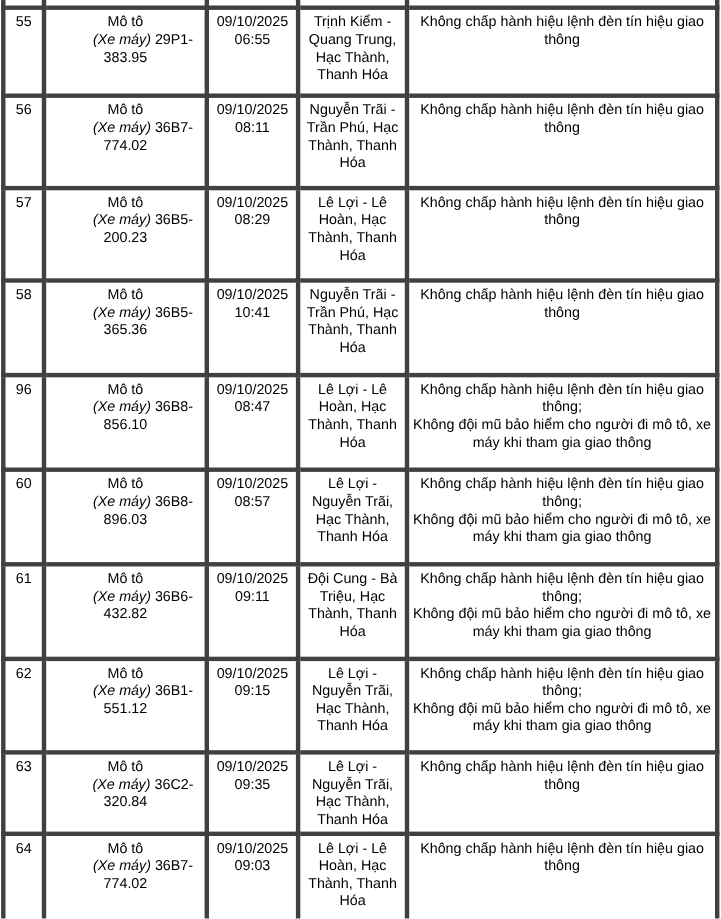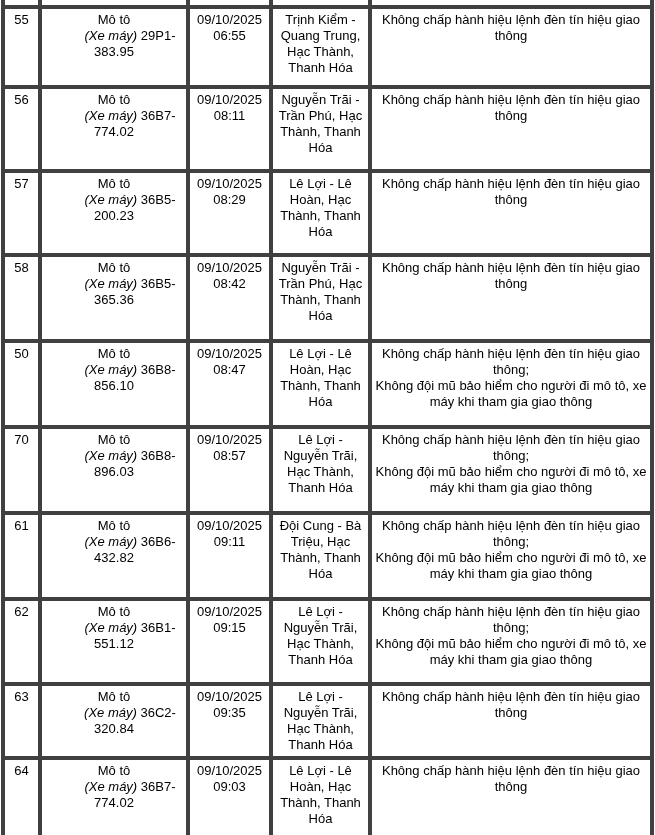--- a/index.html
+++ b/index.html
@@ -112,48 +112,48 @@
       <tr style="height: 86px;">
     <td class="c-index">
       <span class="f-index">58</span>
     </td>
     <td class="c-vehicle">
       <div class="f-type">Mô tô</div>
       <div><i class="f-kind">(Xe máy)</i><span class="f-plate"> 36B5-365.36</span></div>
     </td>
     <td class="c-datetime">
       <div class="f-date">09/10/2025</div>
-      <div class="f-time">08:42</div>
+      <div class="f-time">10:41</div>
     </td>
     <td class="c-location f-location">Nguyễn Trãi - Trần Phú, Hạc Thành, Thanh Hóa</td>
     <td class="c-violation f-violations">
           <div class="violation-line">Không chấp hành hiệu lệnh đèn tín hiệu giao thông</div>
         </td>
   </tr>
       <tr style="height: 86px;">
     <td class="c-index">
-      <span class="f-index">50</span>
+      <span class="f-index">96</span>
     </td>
     <td class="c-vehicle">
       <div class="f-type">Mô tô</div>
       <div><i class="f-kind">(Xe máy)</i><span class="f-plate"> 36B8-856.10</span></div>
     </td>
     <td class="c-datetime">
       <div class="f-date">09/10/2025</div>
       <div class="f-time">08:47</div>
     </td>
     <td class="c-location f-location">Lê Lợi - Lê Hoàn, Hạc Thành, Thanh Hóa</td>
     <td class="c-violation f-violations">
           <div class="violation-line">Không chấp hành hiệu lệnh đèn tín hiệu giao thông;</div>
           <div class="violation-line">Không đội mũ bảo hiểm cho người đi mô tô, xe máy khi tham gia giao thông</div>
         </td>
   </tr>
       <tr style="height: 86px;">
     <td class="c-index">
-      <span class="f-index">70</span>
+      <span class="f-index">60</span>
     </td>
     <td class="c-vehicle">
       <div class="f-type">Mô tô</div>
       <div><i class="f-kind">(Xe máy)</i><span class="f-plate"> 36B8-896.03</span></div>
     </td>
     <td class="c-datetime">
       <div class="f-date">09/10/2025</div>
       <div class="f-time">08:57</div>
     </td>
     <td class="c-location f-location">Lê Lợi - Nguyễn Trãi, Hạc Thành, Thanh Hóa</td>

